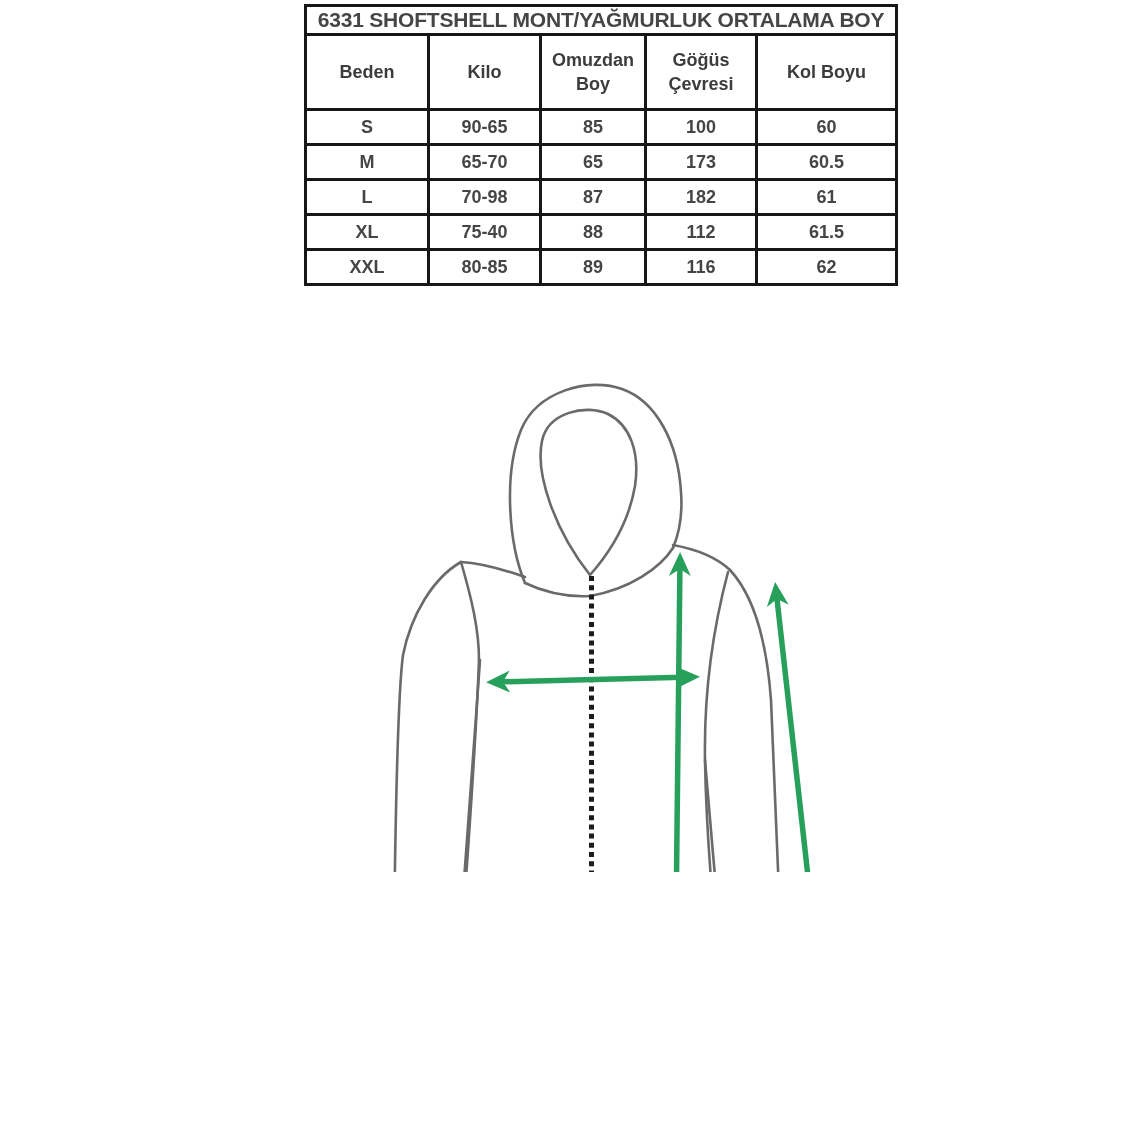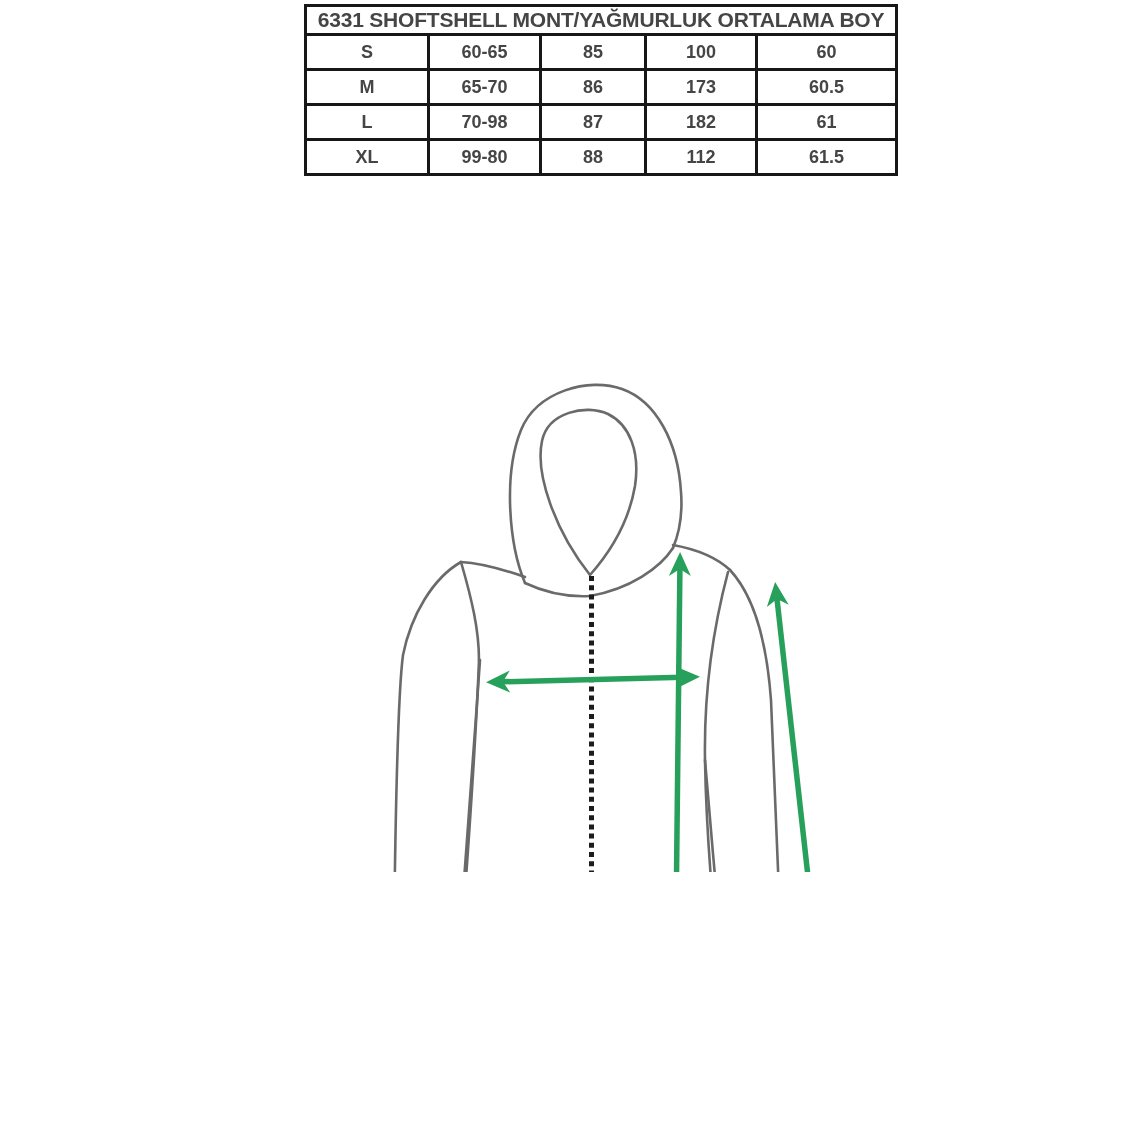--- a/index.html
+++ b/index.html
@@ -38,46 +38,60 @@
         <col style="width:112px">
         <col style="width:105px">
       <col style="width:111px">
         <col style="width:140px">
     </colgroup>
     <tbody>
       <tr>
         <td colspan="5" class="title-cell">6331 SHOFTSHELL MONT/YAĞMURLUK ORTALAMA BOY</td>
       </tr>
       <tr>
+        <th>Beden</th>
+        <th>Kilo</th>
+        <th>Omuzdan Boy</th>
+        <th>Göğüs Çevresi</th>
+        <th>Kol Boyu</th>
+      </tr>
+      <tr>
         <td class="val">S</td>
-        <td class="val">60-65</td>
+        <td class="val">90-65</td>
         <td class="val">85</td>
         <td class="val">100</td>
         <td class="val">60</td>
       </tr>
       <tr>
         <td class="val">M</td>
         <td class="val">65-70</td>
-        <td class="val">86</td>
+        <td class="val">65</td>
         <td class="val">173</td>
         <td class="val">60.5</td>
       </tr>
       <tr>
         <td class="val">L</td>
         <td class="val">70-98</td>
         <td class="val">87</td>
         <td class="val">182</td>
         <td class="val">61</td>
       </tr>
       <tr>
         <td class="val">XL</td>
-        <td class="val">99-80</td>
+        <td class="val">75-40</td>
         <td class="val">88</td>
         <td class="val">112</td>
         <td class="val">61.5</td>
+      </tr>
+      <tr>
+        <td class="val">XXL</td>
+        <td class="val">80-85</td>
+        <td class="val">89</td>
+        <td class="val">116</td>
+        <td class="val">62</td>
       </tr>
     </tbody>
   </table>
 
   <svg class="jacket" width="510" height="780" viewBox="330 360 510 780" xmlns="http://www.w3.org/2000/svg">
     <defs>
       <marker id="ah" markerUnits="userSpaceOnUse" markerWidth="30" markerHeight="30" refX="19" refY="15" orient="auto-start-reverse">
         <path d="M3,4 L27,15 L3,26 L10,15 Z" fill="#27a05c"></path>
       </marker>
     </defs>

